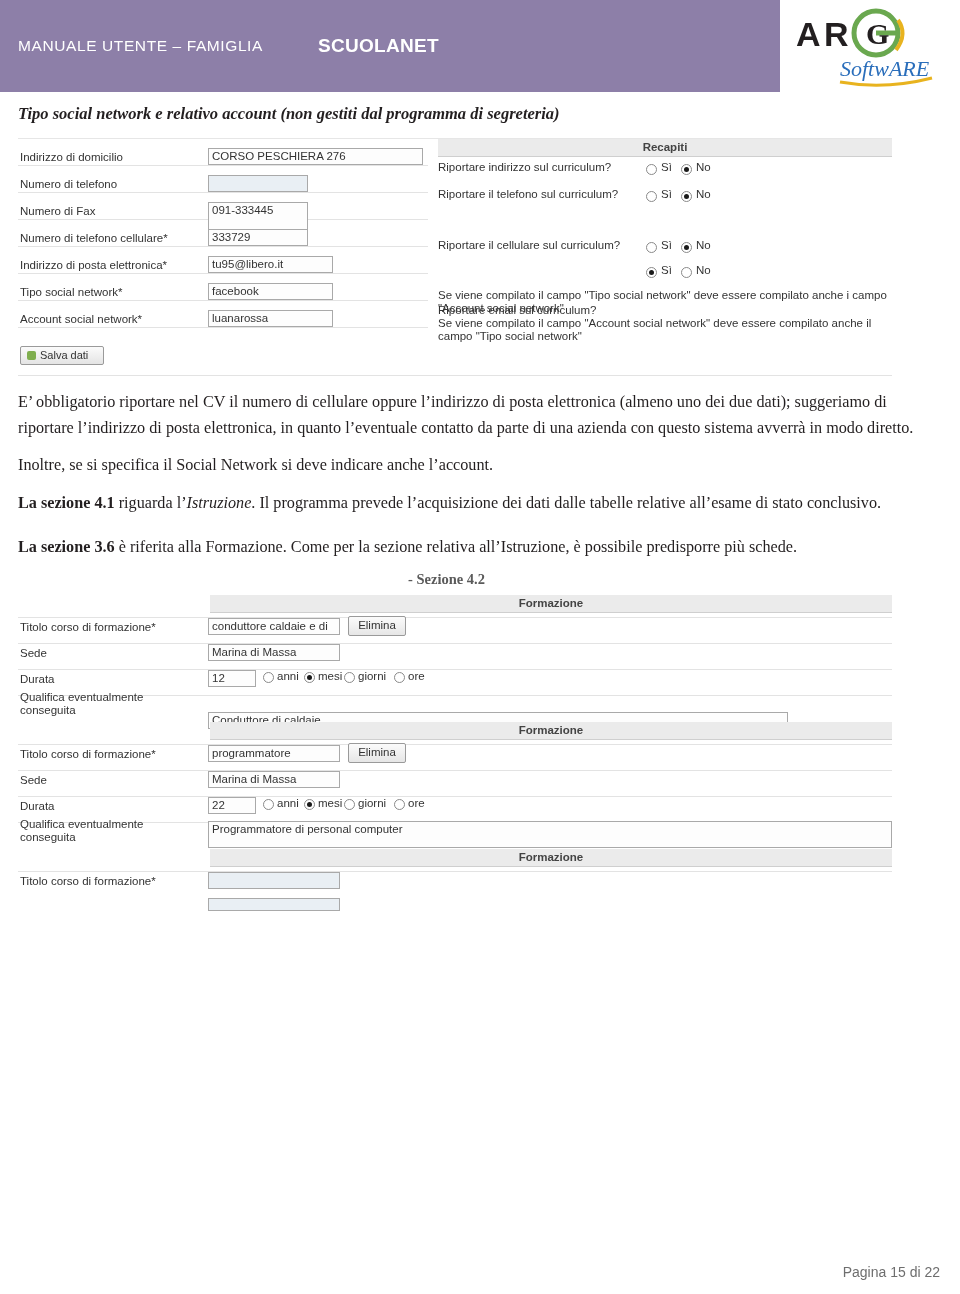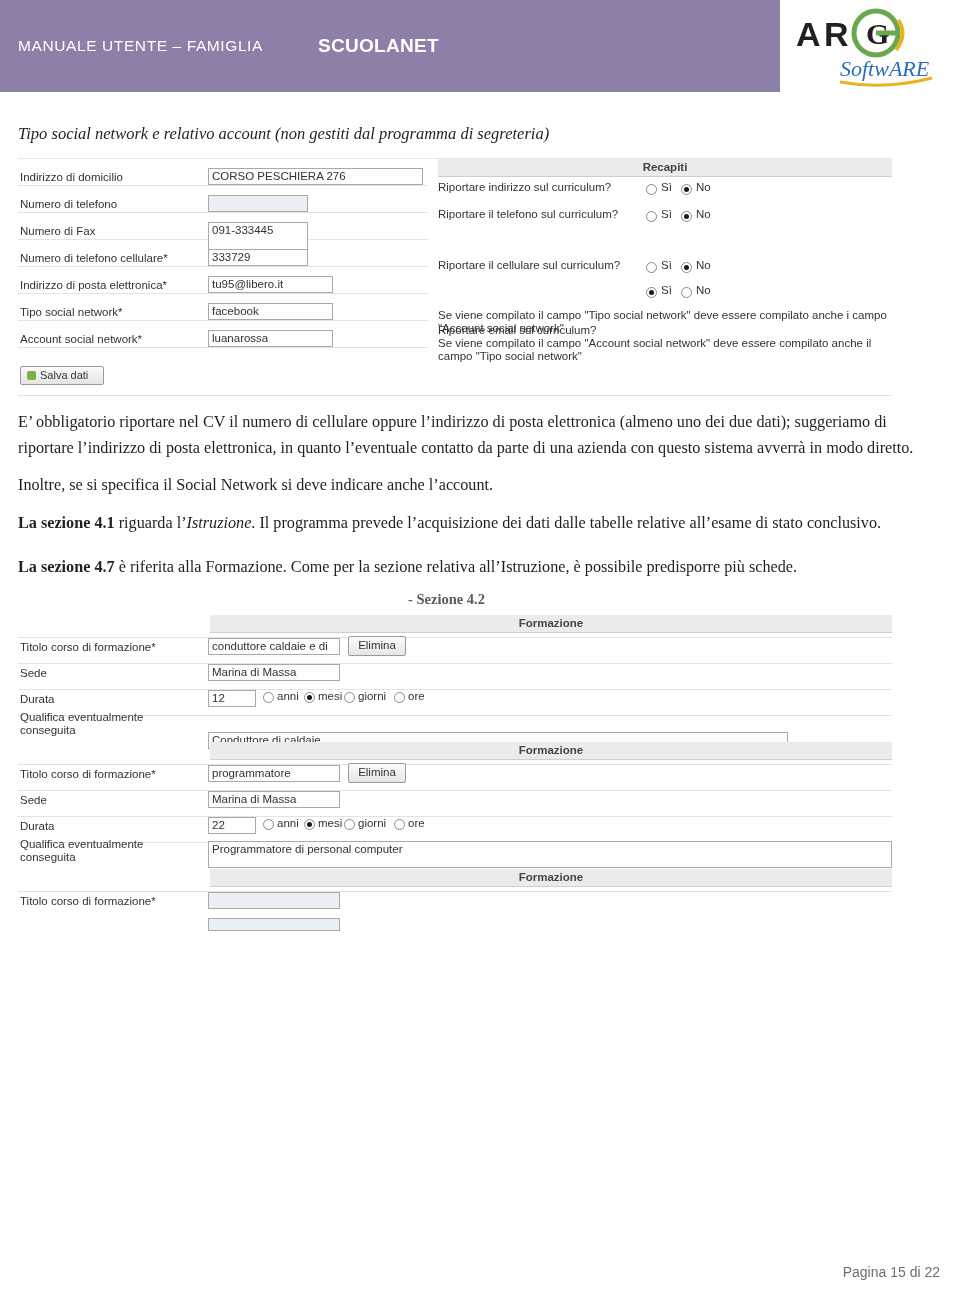--- a/index.html
+++ b/index.html
@@ -47,23 +47,23 @@
     height: 92px;
     background: #ffffff;
     display: block;
   }
   .logo-svg { display:block; }
 
   
   .section-title {
     font-family: "Liberation Serif", serif;
     font-style: italic;
-    font-weight: normal;
+    font-weight: bold;
     font-size: 16.5px;
-    padding: 32px 0 0 18px;
+    padding: 12px 0 0 18px;
     color: #231f20;
   }
 
   
   .shot {
     position: relative;
     background: #ffffff;
     font-family: "Liberation Sans", sans-serif;
     color: #333333;
   }
@@ -285,21 +285,21 @@
   <div class="hr-line" style="left:0; top:236px; width:874px;"></div>
 </div>
 
 <div class="body-text">
   <p>E’ obbligatorio riportare nel CV il numero di cellulare oppure l’indirizzo di posta elettronica (almeno uno dei due dati); suggeriamo di riportare l’indirizzo di posta elettronica, in quanto l’eventuale contatto da parte di una azienda con questo sistema avverrà in modo diretto.</p>
   <p>Inoltre, se si specifica il Social Network si deve indicare anche l’account.</p>
   <p>
     <span class="b">La sezione 4.1</span><span> riguarda l’</span><span class="i">Istruzione</span><span>. Il programma prevede l’acquisizione dei dati dalle tabelle relative all’esame di stato conclusivo.</span>
   </p>
   <p class="gap-top">
-    <span class="b">La sezione 4.7</span><span> è riferita alla Formazione. Come per la sezione relativa all’Istruzione, è possibile predisporre più schede.</span>
+    <span class="b">La sezione 3.6</span><span> è riferita alla Formazione. Come per la sezione relativa all’Istruzione, è possibile predisporre più schede.</span>
   </p>
 </div>
 
 <div class="shot" id="shot-formazione">
 
   <div class="sez-caption" style="left:390px; top:0px;">- Sezione 4.2</div>
 
   <div class="panel-head" style="left:192px; top:24px; width:682px;">Formazione</div>
   <div class="hr-line" style="left:0; top:46px; width:874px;"></div>
   <div class="hr-line" style="left:0; top:72px; width:874px;"></div>

